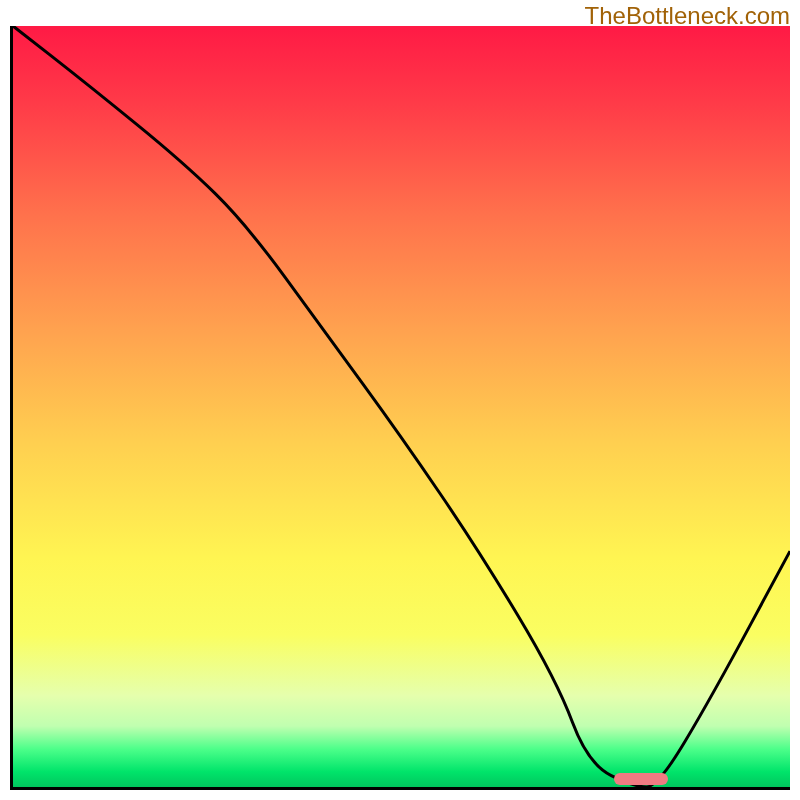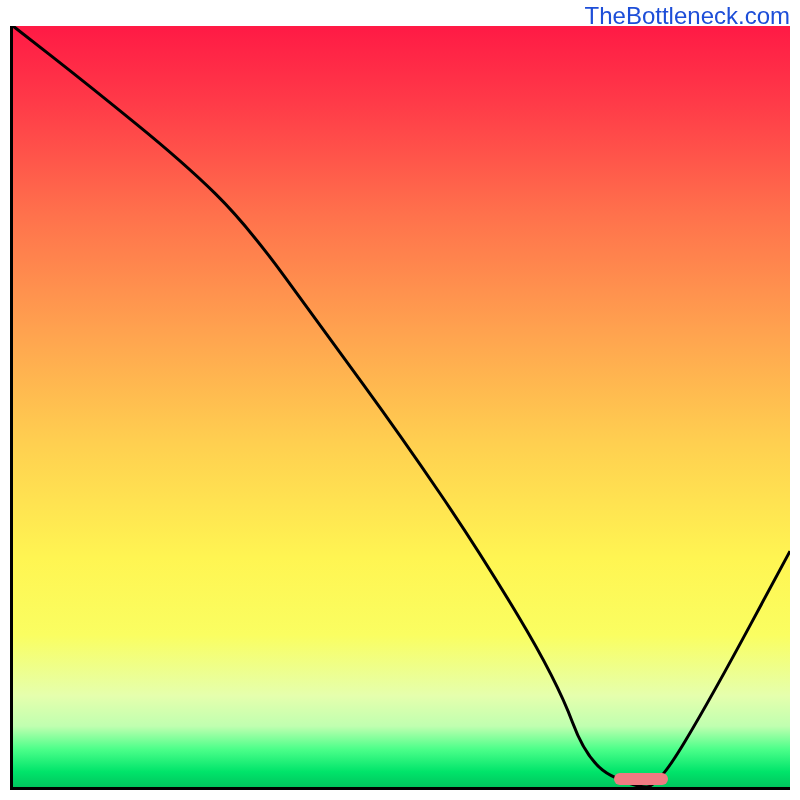--- a/index.html
+++ b/index.html
@@ -10,21 +10,21 @@
     position: relative;
     font-family: Arial, Helvetica, sans-serif;
     background: #ffffff;
   }
   .watermark {
     position: absolute;
     top: 2px;
     right: 10px;
     font-size: 24px;
     font-weight: 500;
-    color: #1d4ed8;
+    color: #a16207;
     z-index: 10;
   }
   .plot-wrap {
     position: absolute;
     left: 10px;
     top: 26px;
     width: 780px;
     height: 764px;
     border: 3px solid #000;
     border-top: none;

